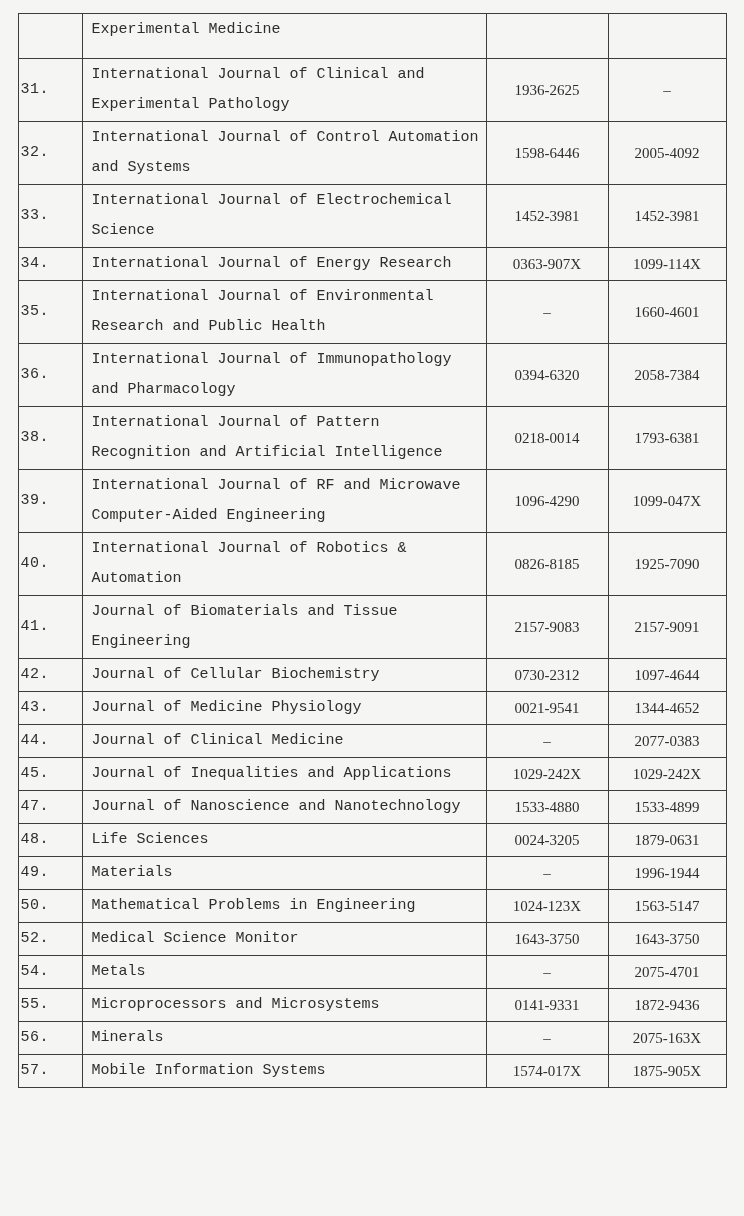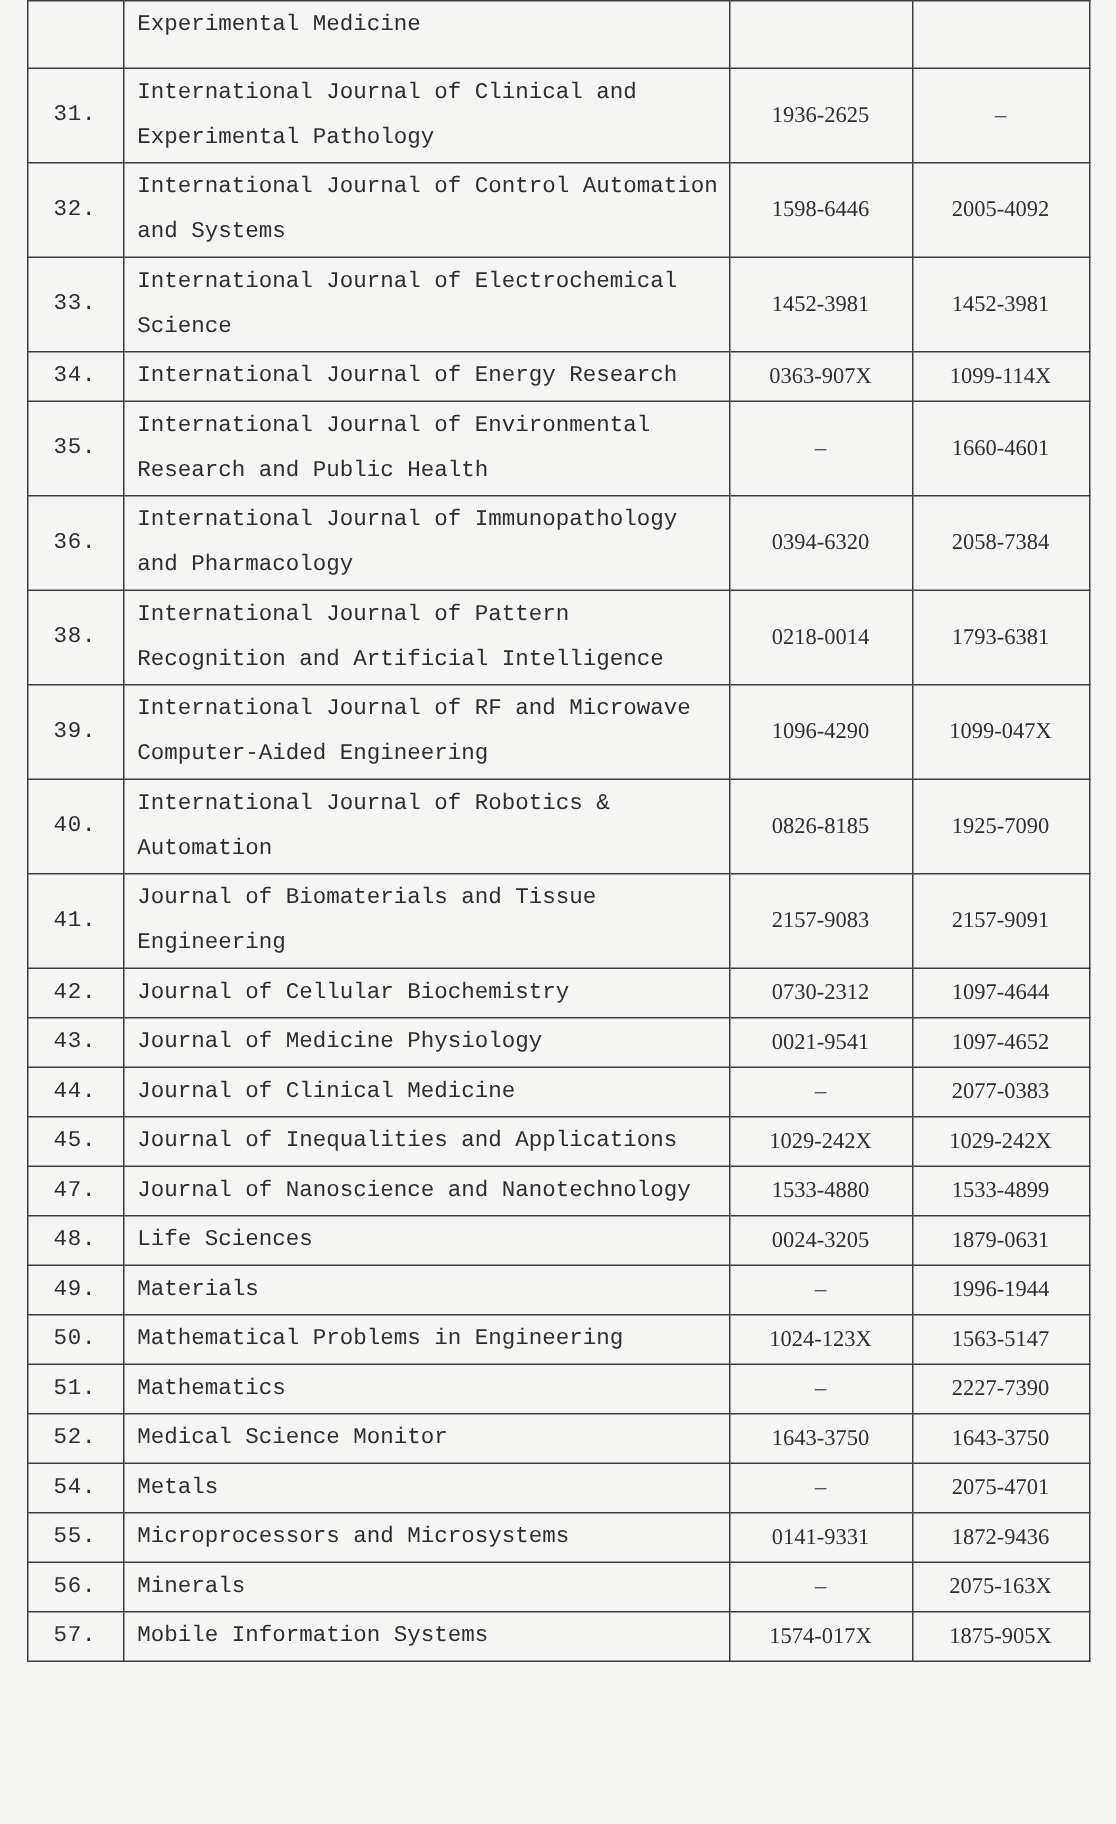--- a/index.html
+++ b/index.html
@@ -9,20 +9,21 @@
     height: 1216px;
     background: #f5f5f4;
     font-family: "Liberation Mono", "DejaVu Sans Mono", monospace;
     color: #2e2e2e;
     overflow: hidden;
   }
   .page {
     width: 744px;
     height: 1216px;
     box-sizing: border-box;
+    padding-top: 13px;
   }
   table.journal-table {
     border-collapse: collapse;
     table-layout: fixed;
     width: 708px;
     margin: 0 auto;
     background: #f5f5f4;
   }
   col.c-no   { width: 64px; }
   col.c-name { width: 404px; }
@@ -30,21 +31,21 @@
   col.c-eissn{ width: 118px; }
   td {
     border: 1px solid #3d3d3d;
     font-size: 15px;
     line-height: 30px;
     padding: 1px 2px;
     vertical-align: middle;
     overflow: hidden;
   }
   td.col-no {
-    text-align: center;
+    text-align: left;
     letter-spacing: 0.5px;
   }
   td.col-name {
     text-align: left;
     padding-left: 9px;
     padding-right: 3px;
   }
   td.col-issn, td.col-eissn {
     text-align: center;
     font-family: Liberation Serif, serif;
@@ -151,21 +152,21 @@
     <td class="col-no">42.</td>
     <td class="col-name">Journal of Cellular Biochemistry</td>
     <td class="col-issn">0730-2312</td>
     <td class="col-eissn">1097-4644</td>
   </tr>
 
   <tr class="single">
     <td class="col-no">43.</td>
     <td class="col-name">Journal of Medicine Physiology</td>
     <td class="col-issn">0021-9541</td>
-    <td class="col-eissn">1097-4652</td>
+    <td class="col-eissn">1344-4652</td>
   </tr>
 
   <tr class="single">
     <td class="col-no">44.</td>
     <td class="col-name">Journal of Clinical Medicine</td>
     <td class="col-issn">–</td>
     <td class="col-eissn">2077-0383</td>
   </tr>
 
   <tr class="single">
@@ -197,26 +198,20 @@
     <td class="col-eissn">1996-1944</td>
   </tr>
 
   <tr class="single">
     <td class="col-no">50.</td>
     <td class="col-name">Mathematical Problems in Engineering</td>
     <td class="col-issn">1024-123X</td>
     <td class="col-eissn">1563-5147</td>
   </tr>
 
-  <tr class="single">
-    <td class="col-no">51.</td>
-    <td class="col-name">Mathematics</td>
-    <td class="col-issn">–</td>
-    <td class="col-eissn">2227-7390</td>
-  </tr>
 
   <tr class="single">
     <td class="col-no">52.</td>
     <td class="col-name">Medical Science Monitor</td>
     <td class="col-issn">1643-3750</td>
     <td class="col-eissn">1643-3750</td>
   </tr>
 
 
   <tr class="single">

